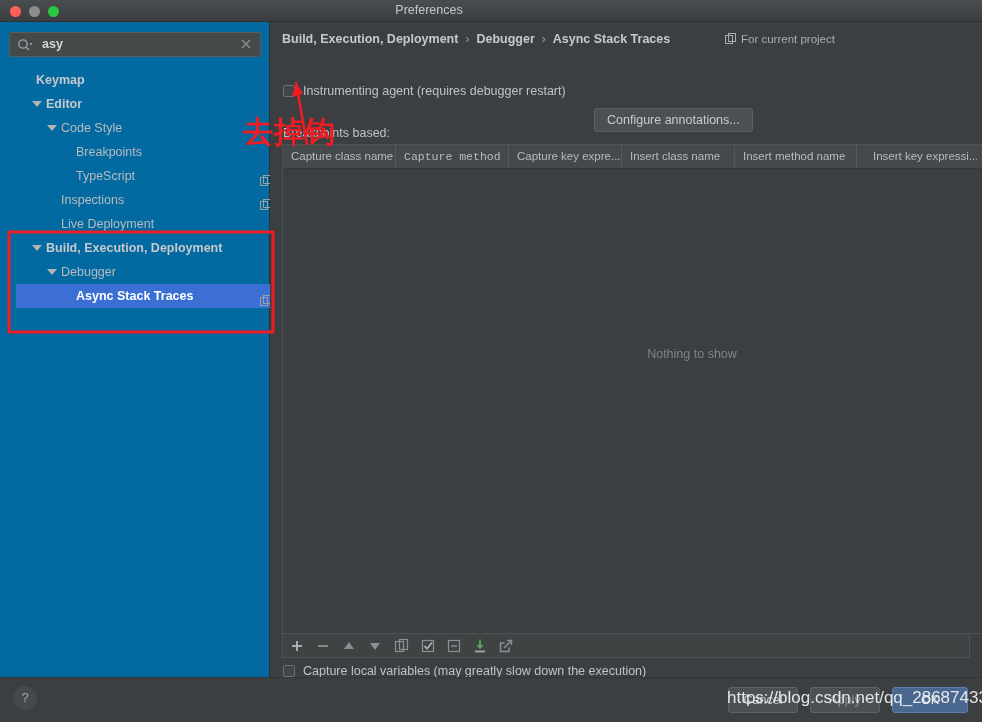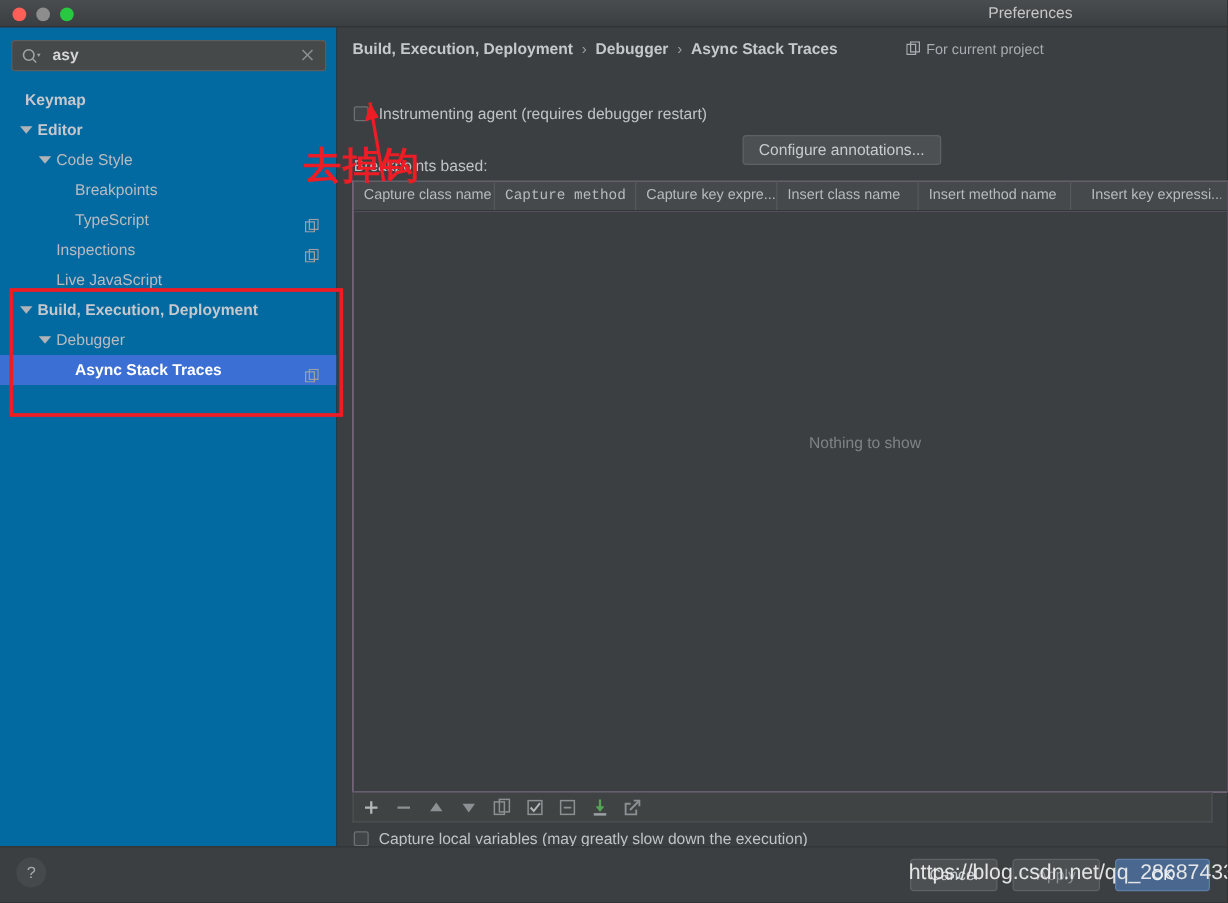--- a/index.html
+++ b/index.html
@@ -25,21 +25,21 @@
   
   #titlebar {
     position: absolute; left: 0; top: 0;
     width: 982px; height: 22px;
     background: linear-gradient(#4a4d4f, #3b3e40);
     border-bottom: 1px solid #2d2f31;
     box-sizing: border-box;
   }
   #titlebar .title {
     position: absolute; left: 0; top: 3px; width: 858px;
-    text-align: right;
+    text-align: center;
     font-size: 12.5px; color: #c6c6c6;
     font-family: "Liberation Sans", sans-serif;
   }
   .traffic {
     position: absolute; top: 6px;
     width: 11px; height: 11px; border-radius: 50%;
   }
   .traffic.close { left: 10px; background: #ff5f57; }
   .traffic.min   { left: 29px; background: #8d8d8d; }
   .traffic.zoom  { left: 48px; background: #28c840; }
@@ -75,20 +75,21 @@
   }
   #search-clear {
     position: absolute; right: 7px; top: 4px;
     width: 14px; height: 14px;
     cursor: pointer;
   }
 
   #tree {
     position: absolute; left: 0; top: 46px;
     width: 269px;
+    padding-left: 16px;
   }
   .tree-row {
     position: relative;
     height: 24px;
     line-height: 24px;
     font-size: 12.5px;
     color: #b8bbbf;
     white-space: nowrap;
     cursor: default;
   }
@@ -352,21 +353,21 @@
             </svg></span>
         </div>
         <div class="tree-row">
           <span class="label" style="left: 45px;">Inspections</span>
           <span class="proj-icon"><svg width="11" height="11" viewBox="0 0 11 11">
               <rect x="0.5" y="2.5" width="7" height="8" fill="none" stroke="#9aa0a6" stroke-width="1"></rect>
               <rect x="3.5" y="0.5" width="7" height="8" fill="none" stroke="#9aa0a6" stroke-width="1"></rect>
             </svg></span>
         </div>
         <div class="tree-row">
-          <span class="label" style="left: 45px;">Live JavaScript</span>
+          <span class="label" style="left: 45px;">Live Deployment</span>
         </div>
         <div class="tree-row bold">
           <span class="tri" style="left: 16px;"></span>
           <span class="label" style="left: 30px;">Build, Execution, Deployment</span>
         </div>
         <div class="tree-row">
           <span class="tri" style="left: 31px;"></span>
           <span class="label" style="left: 45px;">Debugger</span>
         </div>
         <div class="tree-row bold selected">

